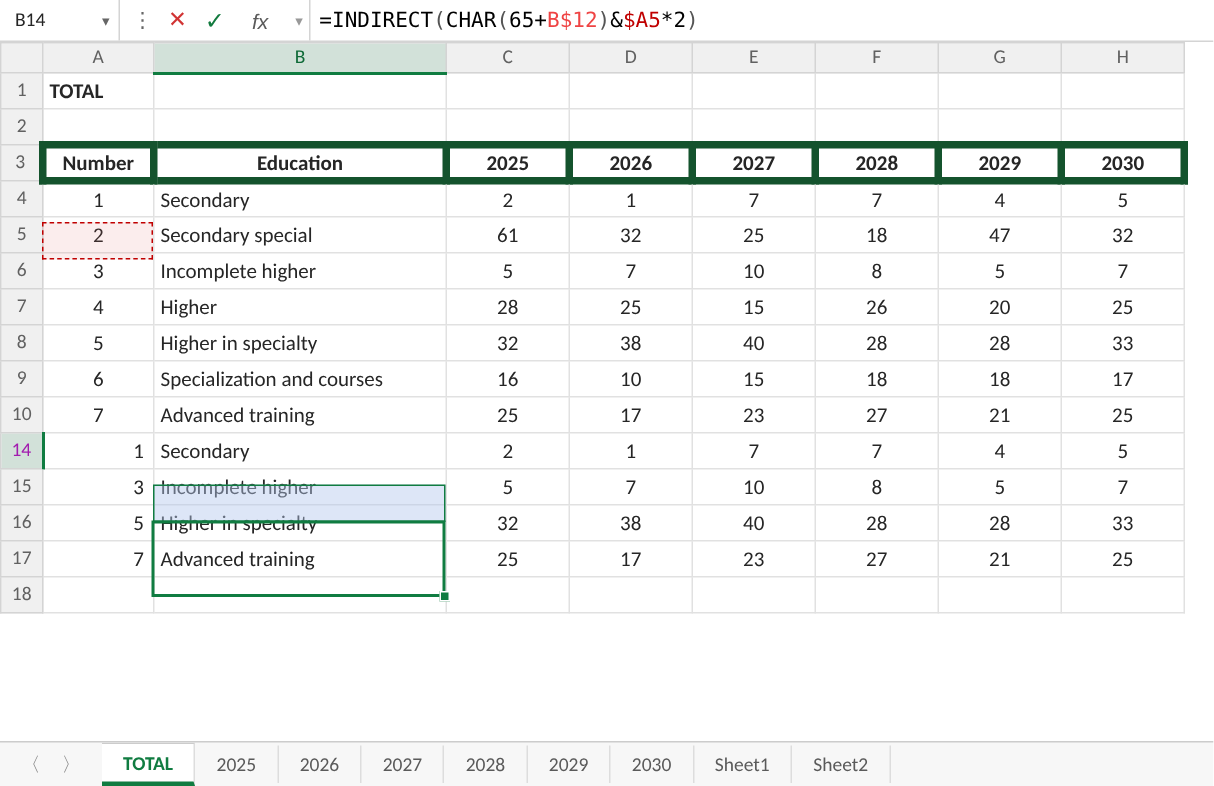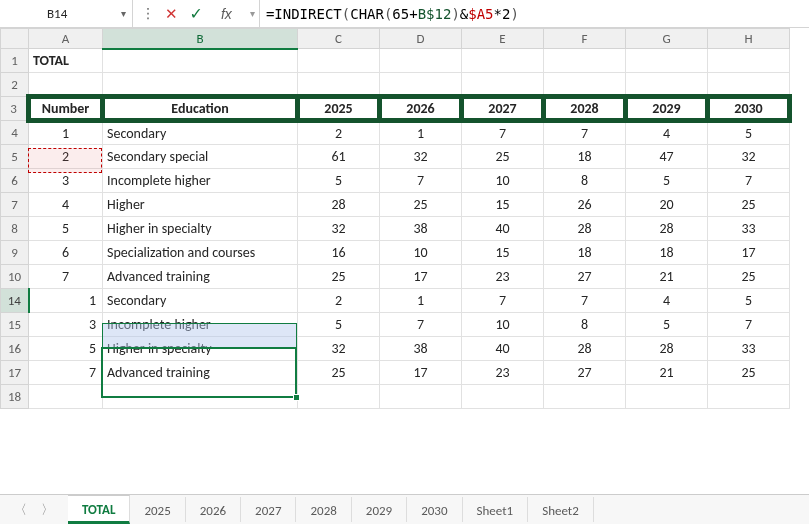--- a/index.html
+++ b/index.html
@@ -18,27 +18,26 @@
   .formula-bar {
     display: flex;
     align-items: center;
     height: 28px;
     border-bottom: 1px solid #d4d4d4;
     background: #fff;
   }
   .name-box {
     display: flex;
     align-items: center;
-    width: 96px;
+    width: 80px;
     height: 100%;
     border-right: 1px solid #d4d4d4;
     padding: 0 6px 0 10px;
     font-size: 13px;
     justify-content: space-between;
-    margin-left: 37px;
   }
   .name-box .chev { font-size: 10px; color: #666; }
   .fx-controls {
     display: flex;
     align-items: center;
     height: 100%;
     padding: 0 4px 0 8px;
     border-right: 1px solid #d4d4d4;
     gap: 12px;
     color: #666;
@@ -52,21 +51,21 @@
     color: #5b5b5b;
     padding: 0 6px 0 6px;
   }
   .formula-text {
     font-family: Consolas, monospace;
     font-size: 14px;
     padding-left: 6px;
   }
   .fn-black { color: #000; }
   .fn-paren { color: #555; }
-  .fn-blue { color: #14532d; }
+  .fn-blue { color: #ef4444; }
   .fn-red  { color: #c00000; text-align: center; }
 
   
   .grid {
     position: relative;
   }
   table {
     border-collapse: collapse;
     table-layout: fixed;
   }
@@ -85,21 +84,21 @@
     color: #0e6a37;
   }
   th.rowhdr {
     width: 28px;
     height: 24px;
     text-align: center;
   }
   th.rowhdr.active {
     background: #d2e1d9;
     border-right: 2px solid #107c41;
-    color: #404040;
+    color: #a21caf;
   }
   td {
     border: 1px solid #e1e1e1;
     height: 24px;
     padding: 0 4px;
     font-size: 14px;
     white-space: nowrap;
     overflow: hidden;
     background: #fff;
   }

